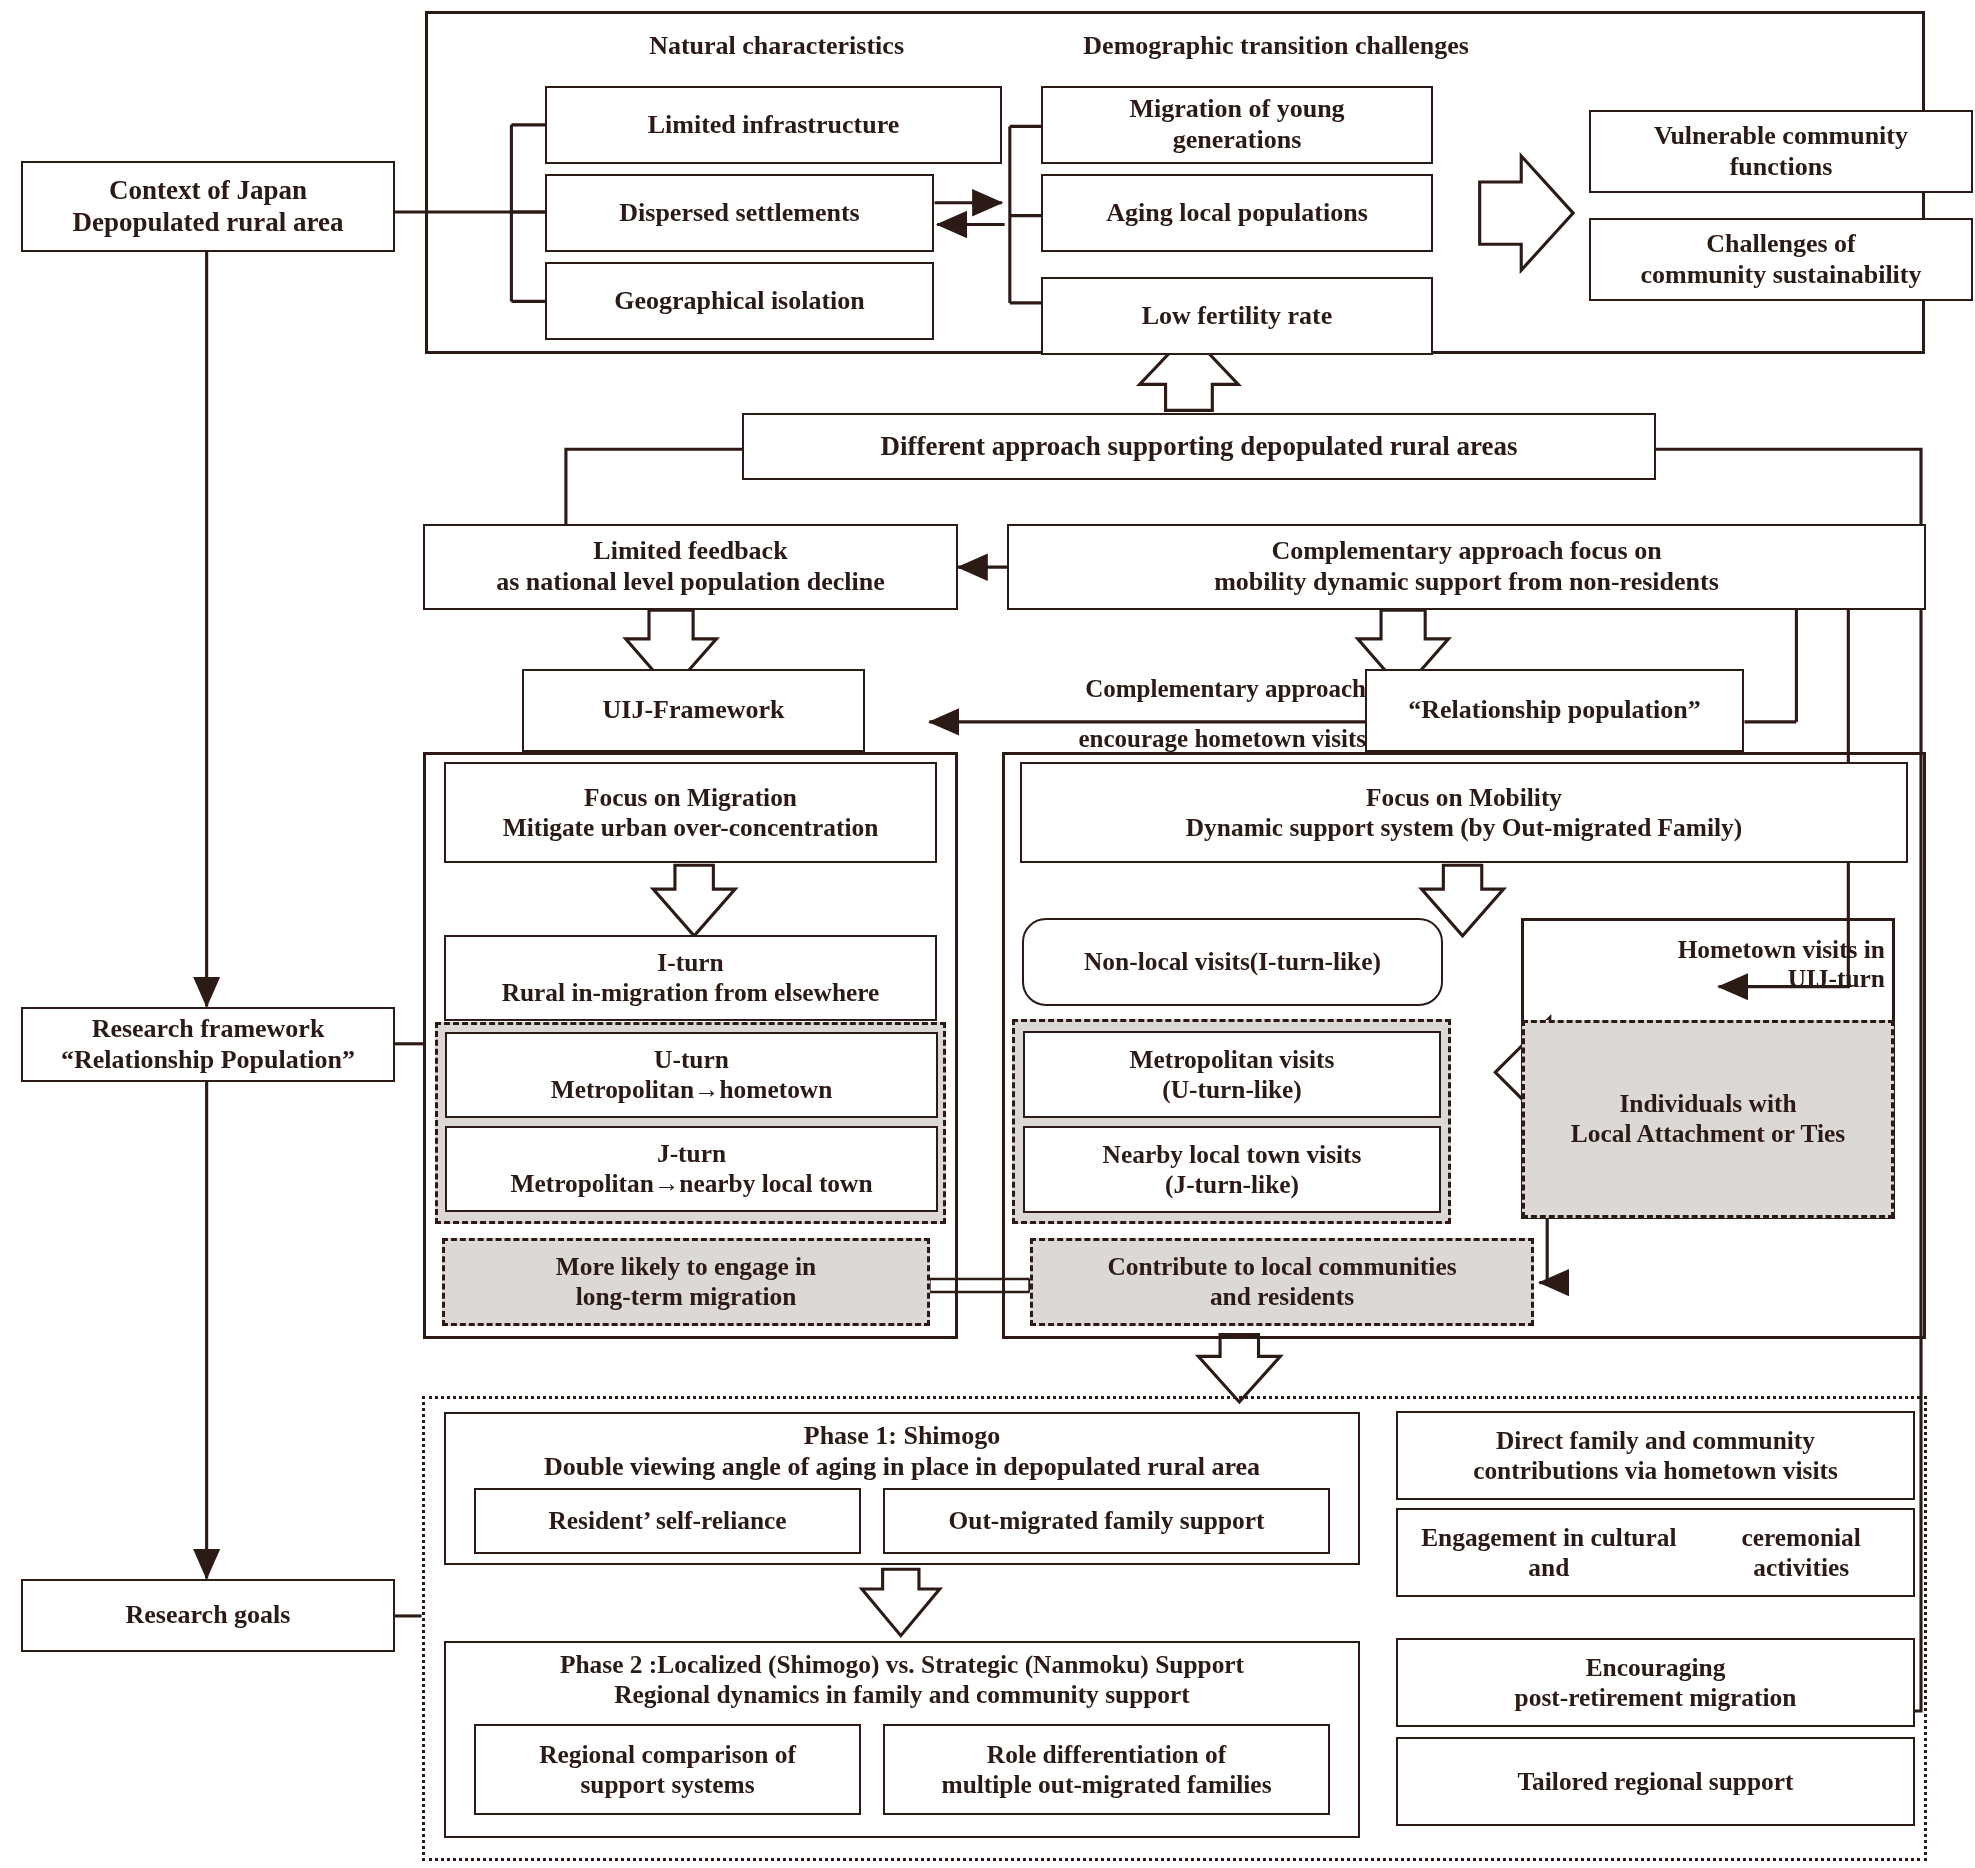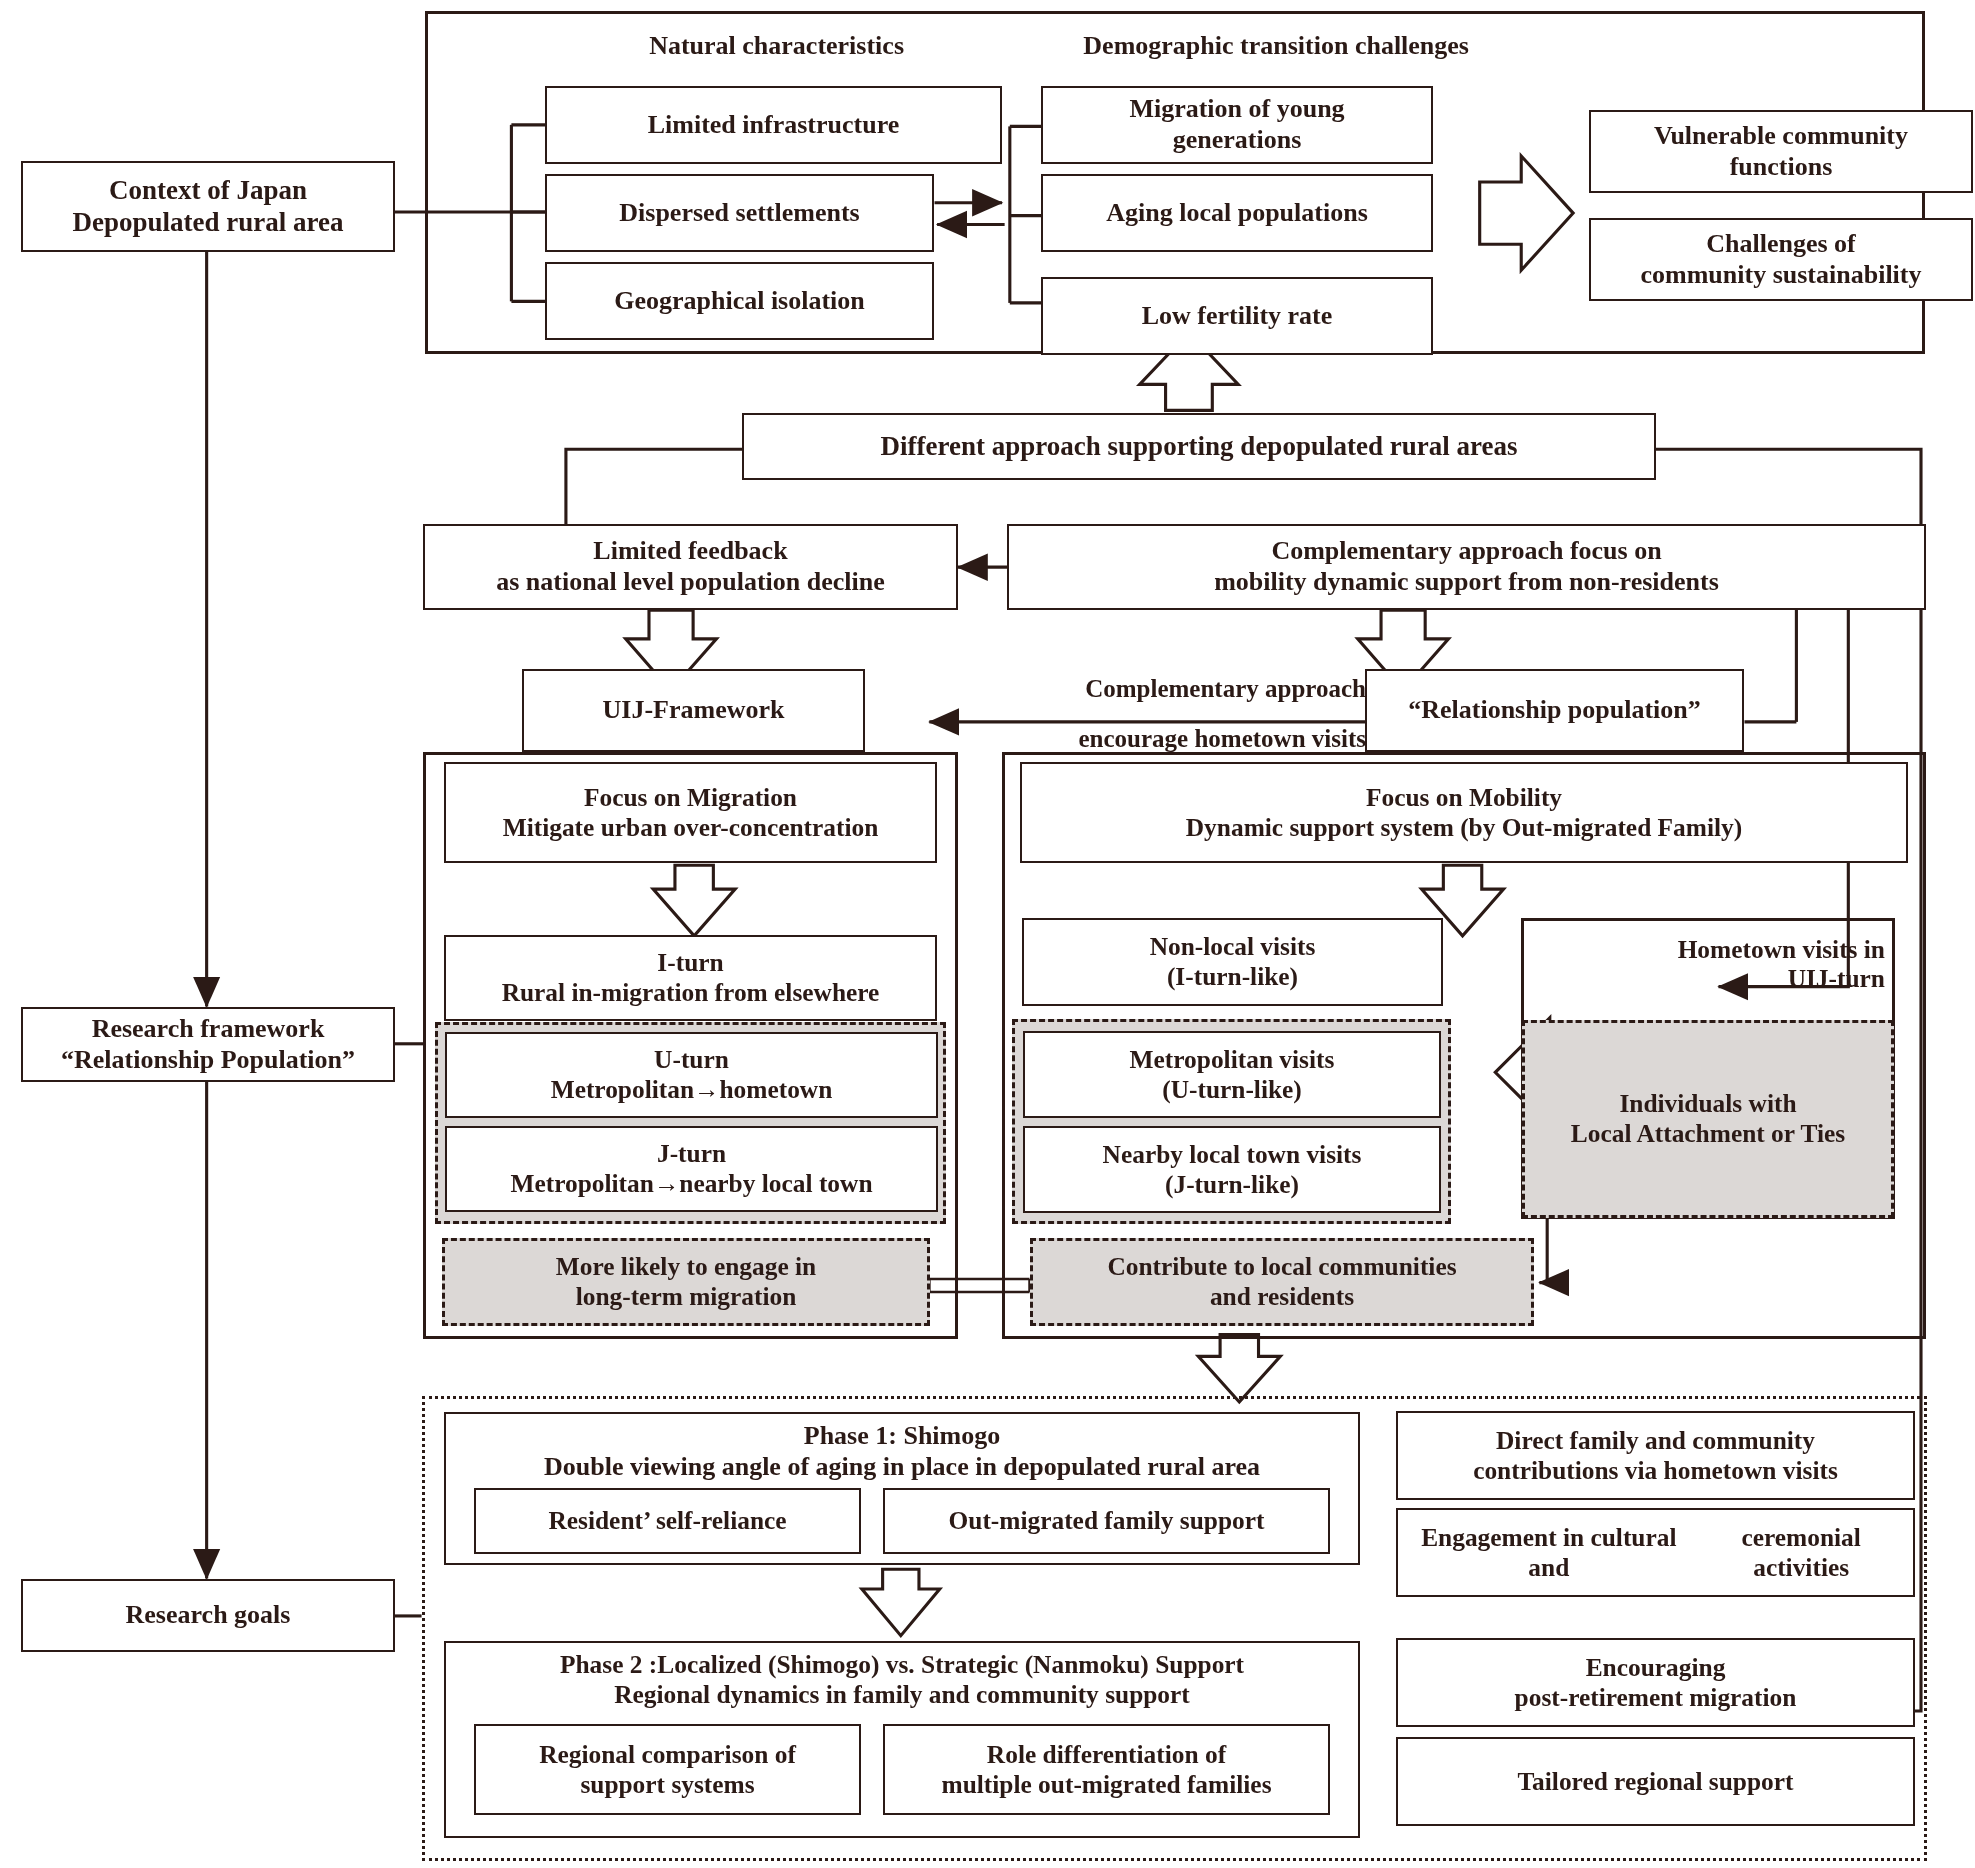--- a/index.html
+++ b/index.html
@@ -206,21 +206,21 @@
     <span>long-term migration</span>
   </div>
 
   <div class="bx nofill" style="left:1002px;top:752px;width:924px;height:587px;border-width:3.1px;"></div>
 
   <div class="bx" style="left:1020px;top:762px;width:888px;height:101px;font-size:25.4px;flex-direction:column;">
     <span>Focus on Mobility</span>
     <span>Dynamic support system (by Out-migrated Family)</span>
   </div>
 
-  <div class="bx" style="left:1022px;top:918px;width:421px;height:88px;font-size:25.4px;flex-direction:column;">
+  <div class="bx" style="left:1022px;top:918px;width:421px;height:88px;font-size:25.4px;flex-direction:row;border-radius:24px;">
     <span>Non-local visits</span>
     <span>(I-turn-like)</span>
   </div>
 
   <div class="dash" style="position:absolute;left:1012px;top:1019px;width:439px;height:205px;box-sizing:border-box;"></div>
 
   <div class="bx" style="left:1023px;top:1031px;width:418px;height:87px;font-size:25.4px;flex-direction:column;">
     <span>Metropolitan visits</span>
     <span>(U-turn-like)</span>
   </div>

